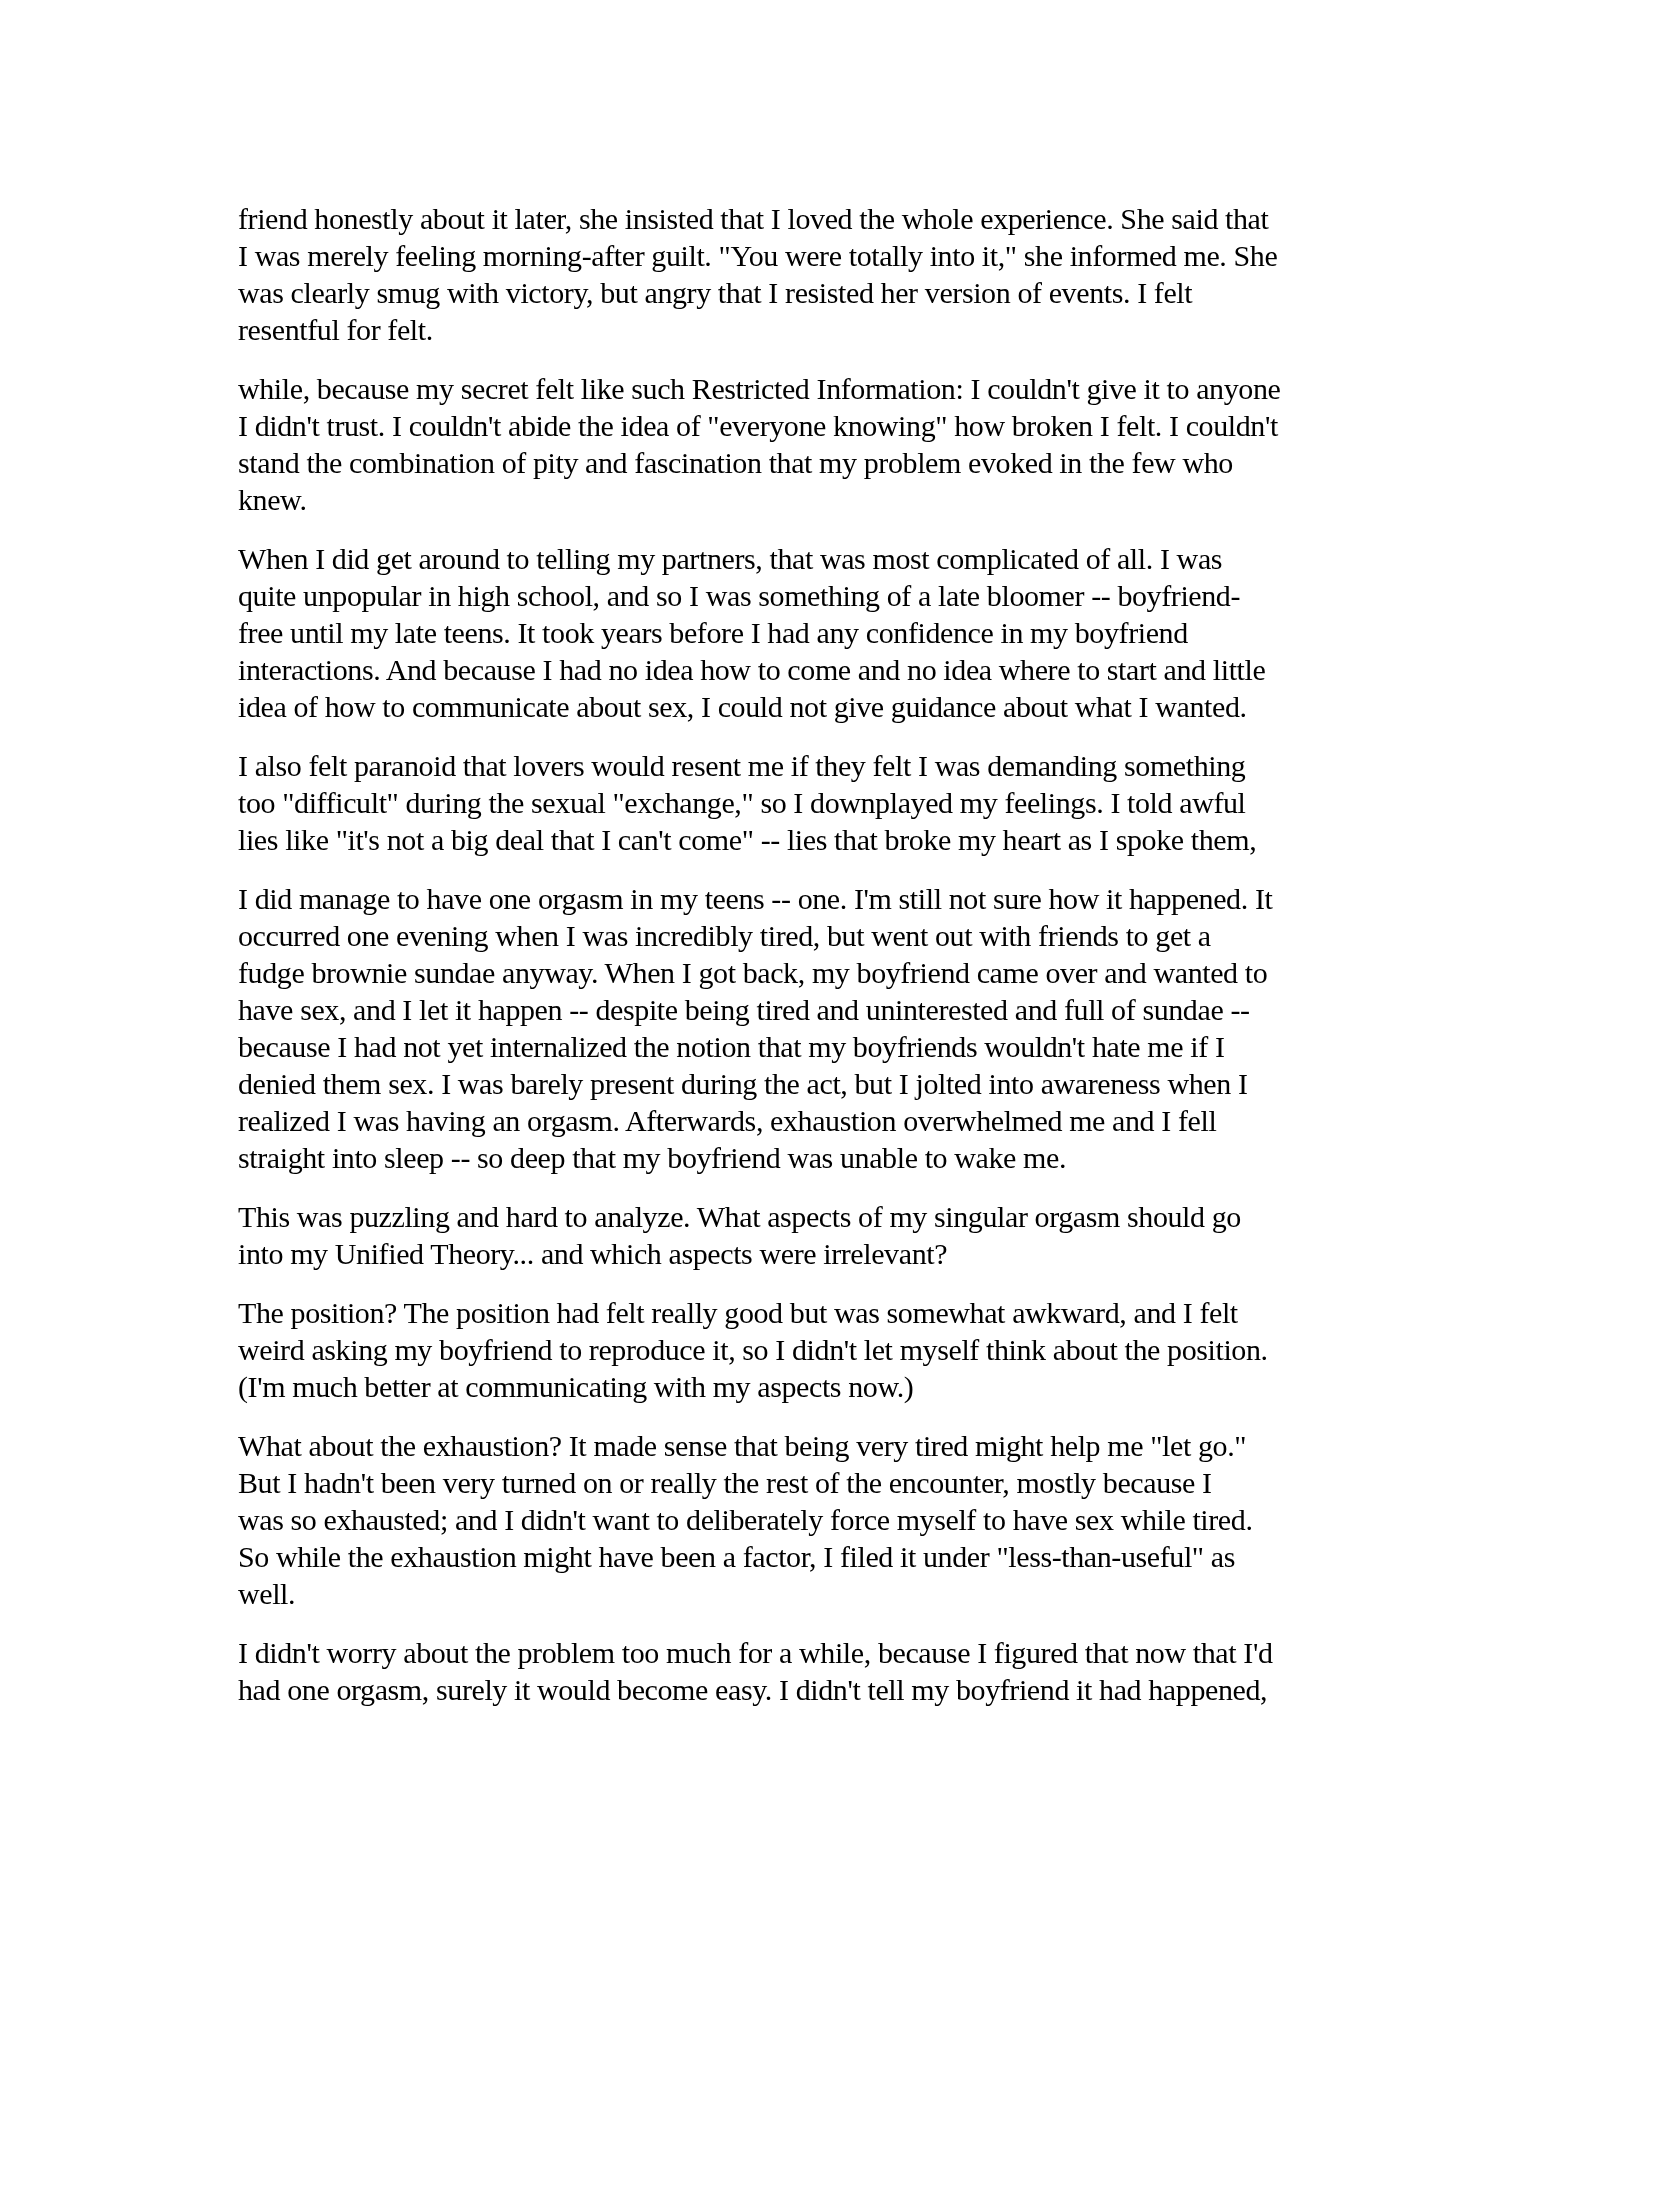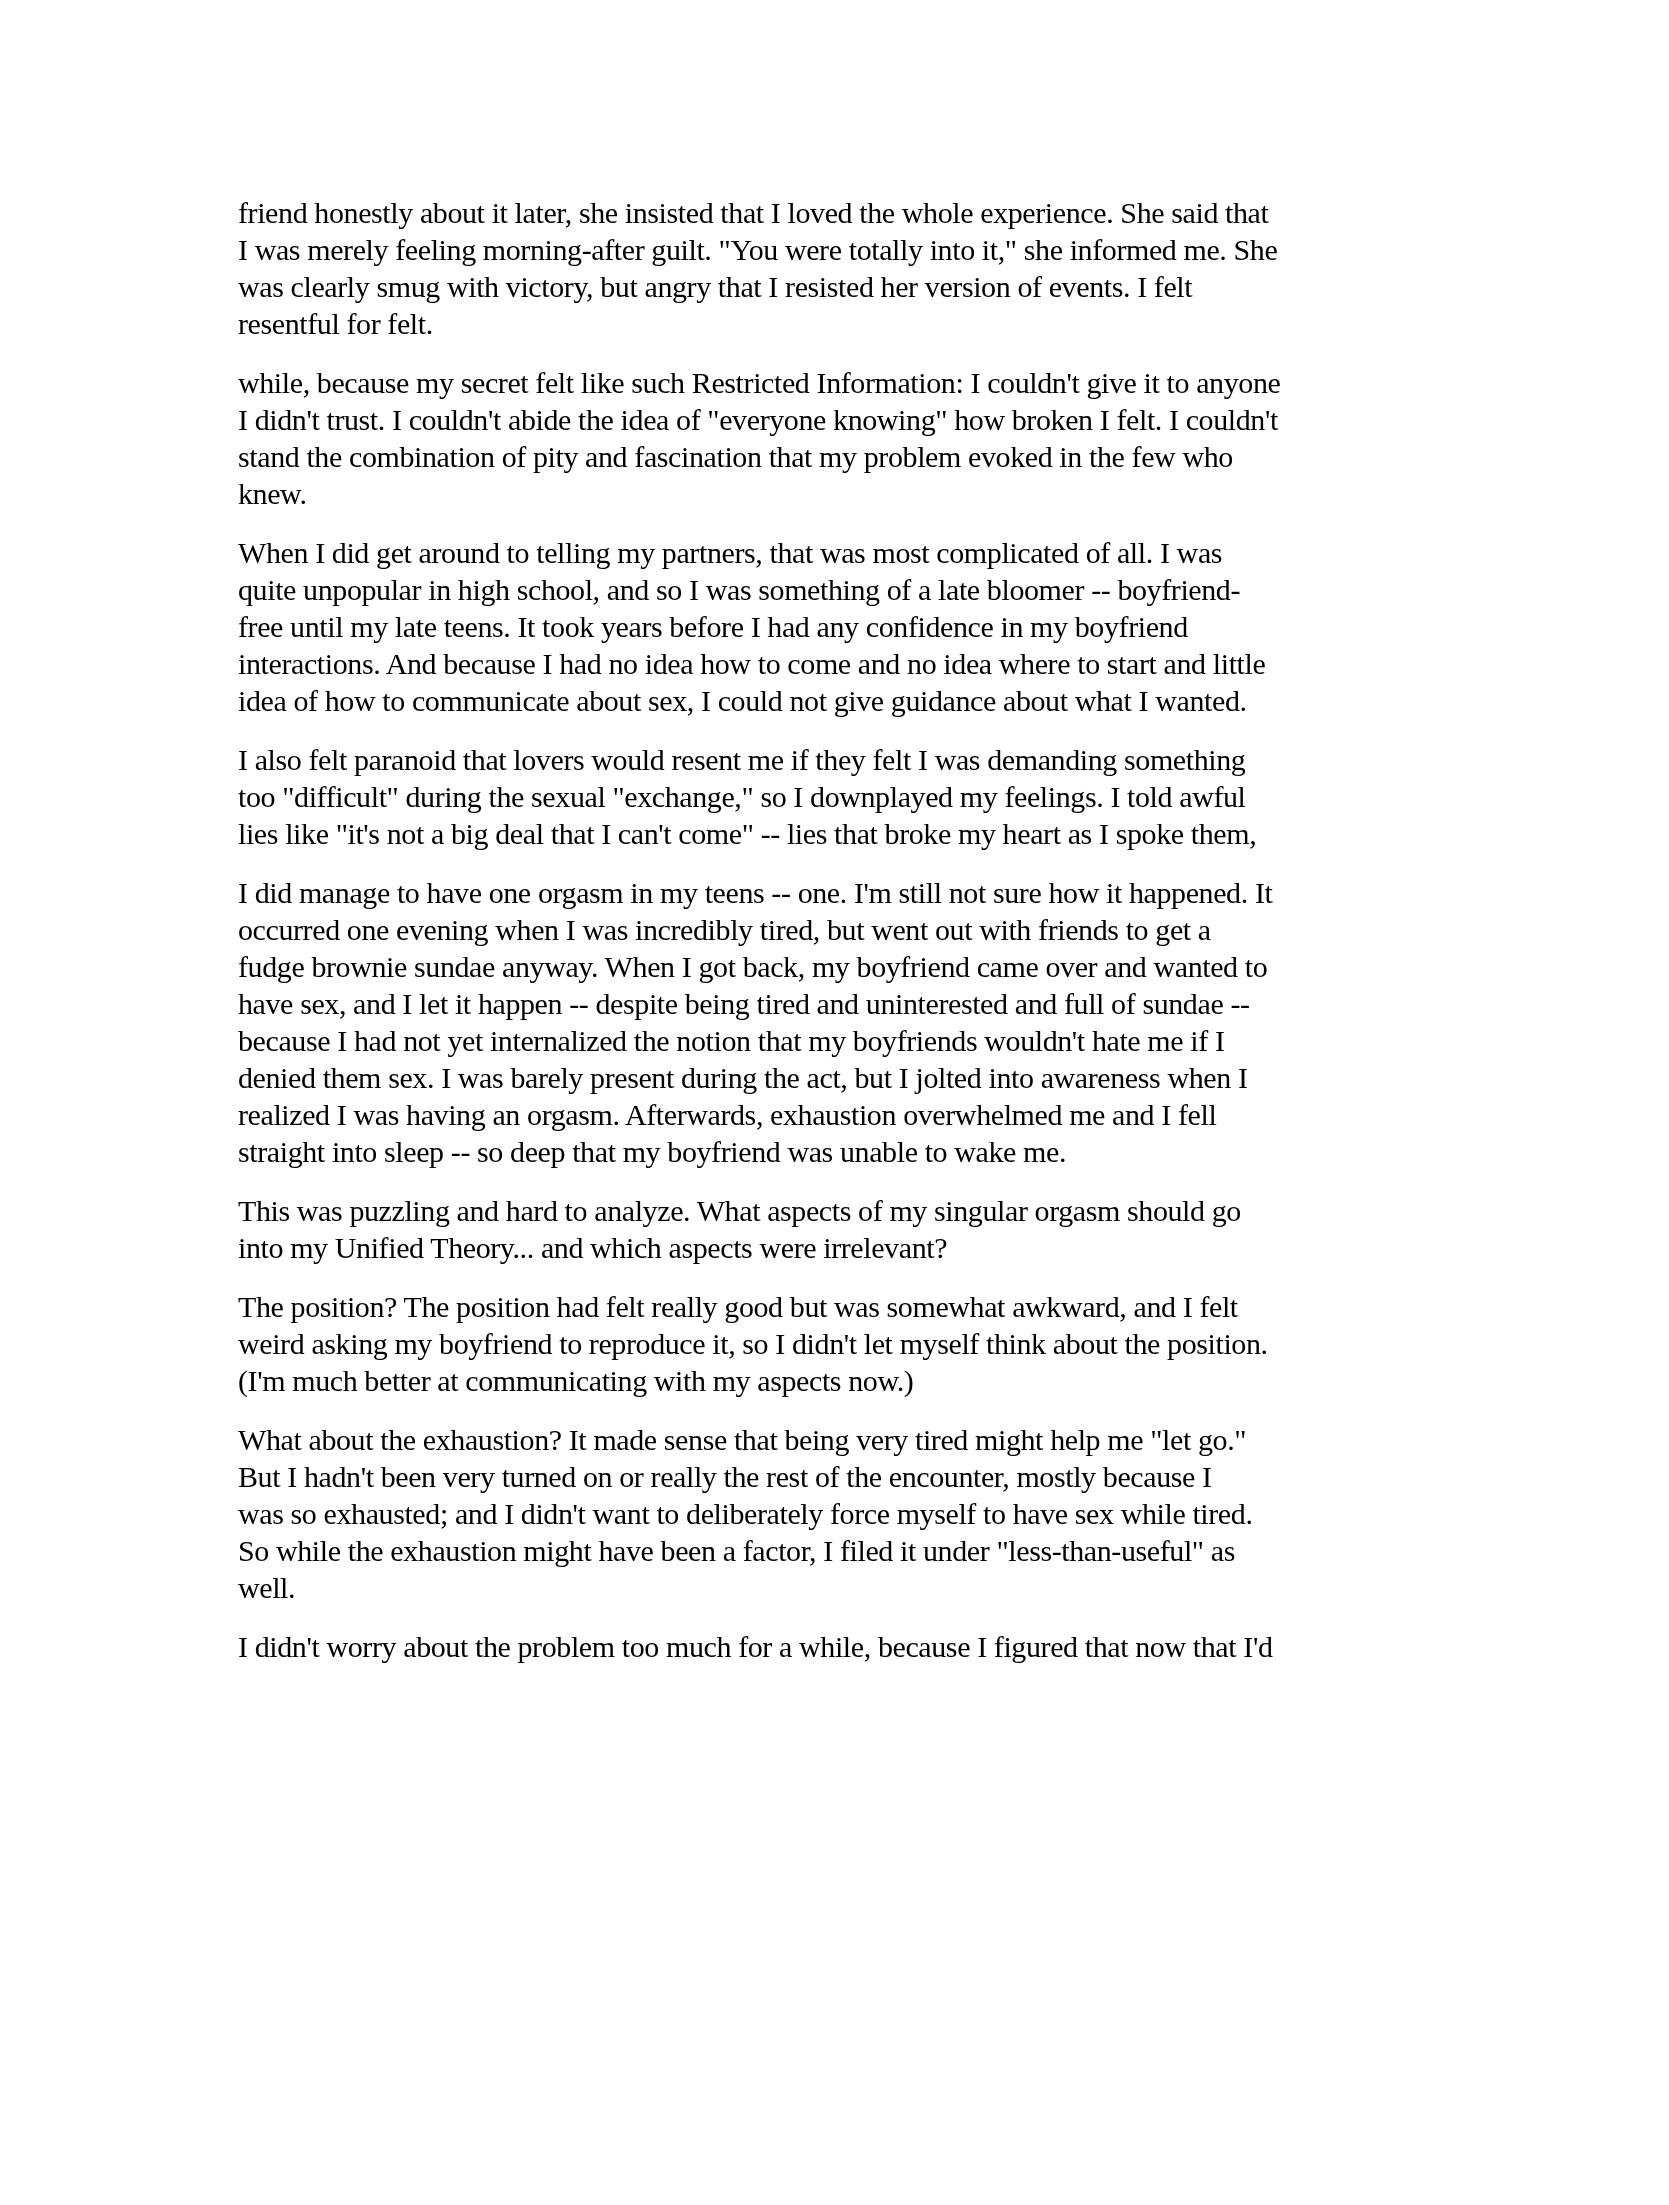--- a/index.html
+++ b/index.html
@@ -15,21 +15,21 @@
     font-family: "Liberation Serif", serif;
   }
   .page {
     position: absolute;
     inset: 0;
     background: #ffffff;
   }
   .text-block {
     position: absolute;
     left: 238px;
-    top: 194px;
+    top: 200px;
     width: 1186px;
   }
   .para {
     margin: 0 0 22px 0;
     padding: 0;
   }
   .line {
     display: block;
     white-space: pre;
     font-size: 30px;
@@ -99,17 +99,18 @@
       </p>
       <p class="para">
         <span class="line">What about the exhaustion? It made sense that being very tired might help me "let go."</span>
         <span class="line">But I hadn't been very turned on or really the rest of the encounter, mostly because I</span>
         <span class="line">was so exhausted; and I didn't want to deliberately force myself to have sex while tired.</span>
         <span class="line">So while the exhaustion might have been a factor, I filed it under "less-than-useful" as</span>
         <span class="line">well.</span>
       </p>
       <p class="para">
         <span class="line">I didn't worry about the problem too much for a while, because I figured that now that I'd</span>
+        <span class="line">had one orgasm, surely it would become easy. I didn't tell my boyfriend it had happened,</span>
       </p>
     </div>
   <div class="bates-stamp">HOUSE_OVERSIGHT_018500</div>
 </div>
 
 
 </body></html>

